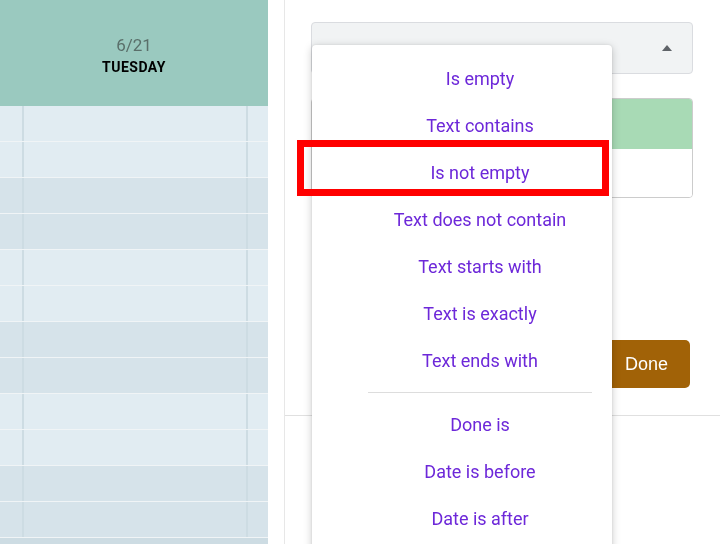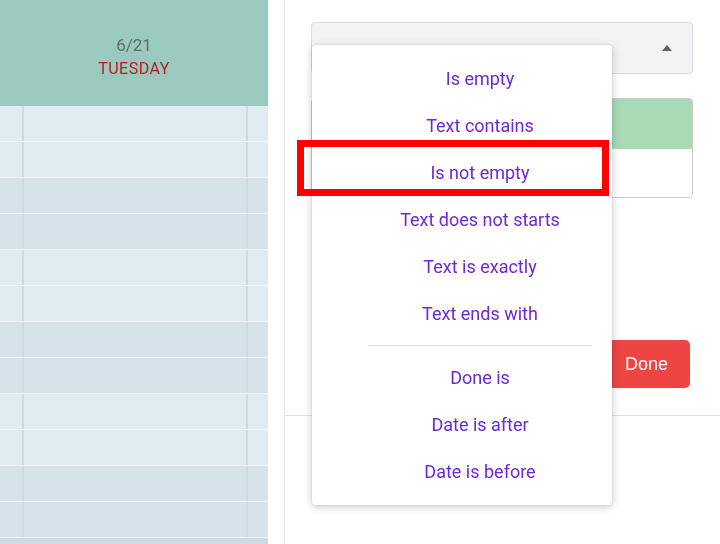--- a/index.html
+++ b/index.html
@@ -26,23 +26,23 @@
       text-align: center;
       padding-top: 35px;
     }
     .cal-date {
       color: #5a6f6a;
       font-size: 17px;
       font-weight: 400;
       margin-bottom: 4px;
     }
     .cal-day {
-      color: #b91c1c;
-      font-size: 16px;
-      font-weight: 400;
+      color: #000000;
+      font-size: 14px;
+      font-weight: 700;
       letter-spacing: 0.5px;
     }
     .cal-body {
       background: #cddce3;
       height: 438px;
     }
     .cal-row {
       height: 36px;
       display: flex;
       border-bottom: 1px solid #f0f4f6;
@@ -104,21 +104,21 @@
     .preview-bottom {
       height: 50px;
       background: #fff;
     }
     .done-btn {
       position: absolute;
       right: 30px;
       top: 340px;
       width: 87px;
       height: 48px;
-      background: #ef4444;
+      background: #a16207;
       color: #fff;
       border: none;
       border-radius: 5px;
       font-size: 18px;
       font-weight: 500;
       text-align: center;
       line-height: 48px;
     }
     .panel-divider {
       position: absolute;
@@ -245,22 +245,23 @@
     <div class="preview-bottom"></div>
   </div>
   <button class="done-btn">Done</button>
   <div class="panel-divider"></div>
 </div>
 
 <div class="dropdown">
   <div class="dropdown-item">Is empty</div>
   <div class="dropdown-item">Text contains</div>
   <div class="dropdown-item">Is not empty</div>
-  <div class="dropdown-item">Text does not starts</div>
+  <div class="dropdown-item">Text does not contain</div>
+  <div class="dropdown-item">Text starts with</div>
   <div class="dropdown-item">Text is exactly</div>
   <div class="dropdown-item">Text ends with</div>
   <div class="dropdown-sep"></div>
   <div class="dropdown-item">Done is</div>
+  <div class="dropdown-item">Date is before</div>
   <div class="dropdown-item">Date is after</div>
-  <div class="dropdown-item">Date is before</div>
 </div>
 
 <div class="highlight-box"></div>
 
 </body></html>

